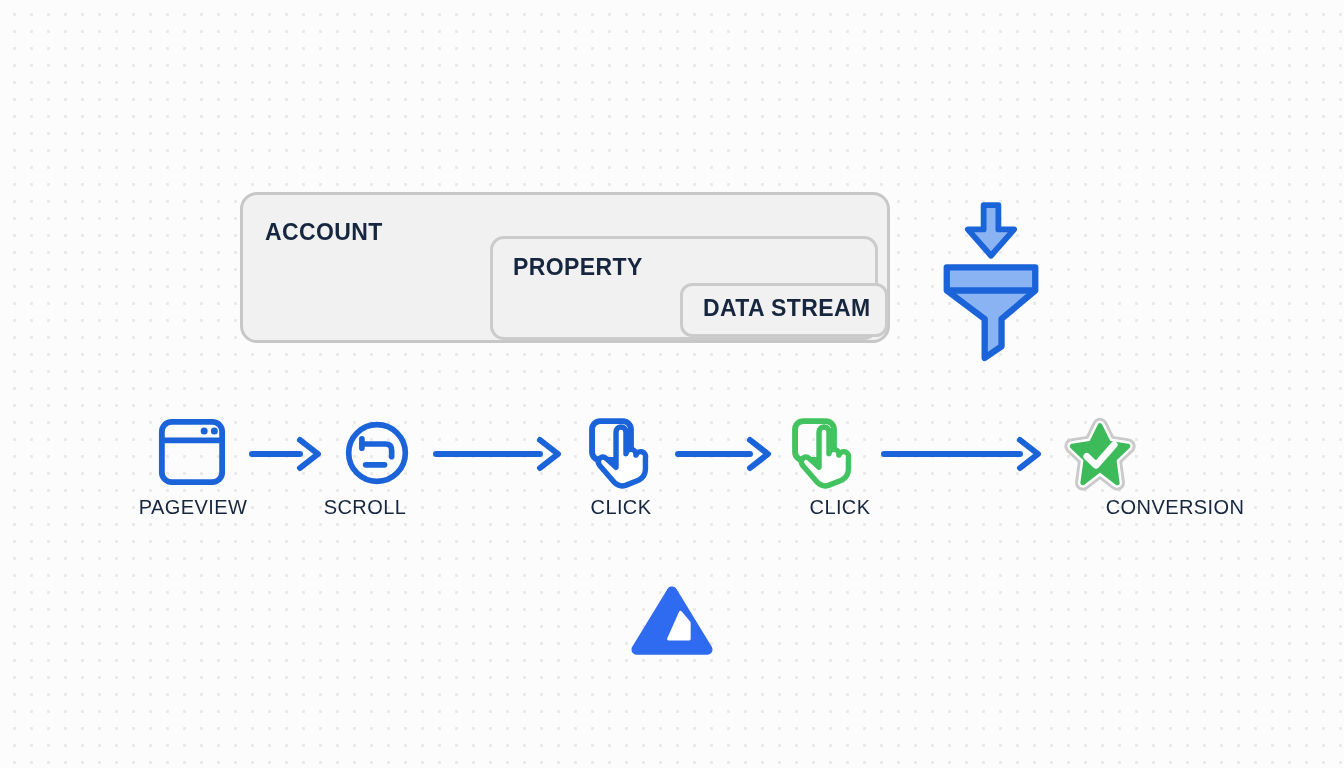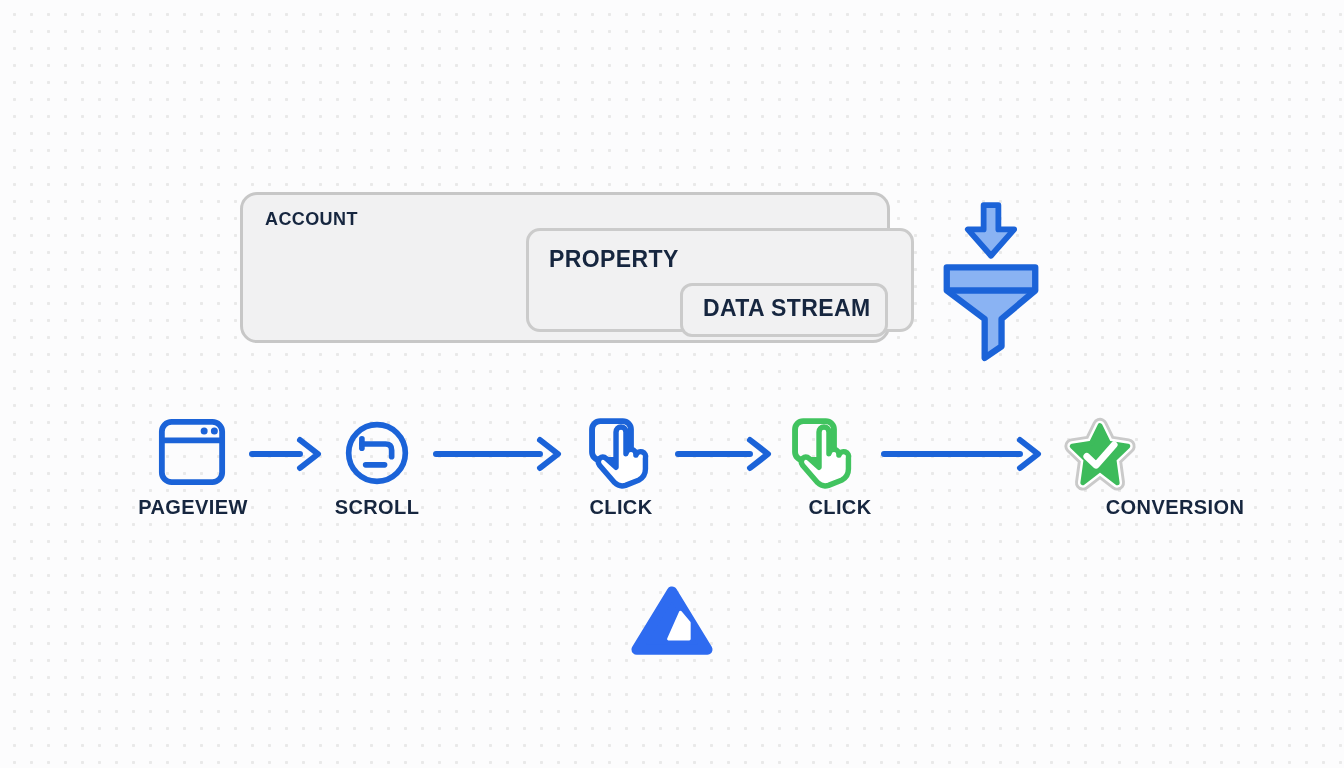--- a/index.html
+++ b/index.html
@@ -13,44 +13,44 @@
   }
   .canvas{position:relative;width:1344px;height:768px;}
 
   
   .box{
     position:absolute;box-sizing:border-box;
     background:var(--box-fill,#f1f1f2);
     border:3px solid var(--box-border,#c7c7c7);
   }
   .box-account{left:240px;top:192px;width:650px;height:151px;border-radius:17px;}
-  .box-property{left:490px;top:228px;width:388px;height:104px;border-radius:14px;border-color:#cbcbcb;margin-left:36px;}
+  .box-property{left:490px;top:236px;width:388px;height:104px;border-radius:14px;border-color:#cbcbcb;}
   .box-datastream{left:666px;top:283px;width:208px;height:54px;border-radius:12px;border-color:#cbcbcb;margin-left:14px;}
   .box-label{
     display:inline-block;font-weight:700;color:var(--text-navy,#16263f);
     letter-spacing:.4px;white-space:nowrap;
   }
-  .box-account .box-label{font-size:18px;padding:14px 0 0 22px;text-align:center;}
+  .box-account .box-label{font-size:23px;padding:24px 0 0 22px;text-align:center;}
   .box-property .box-label{font-size:23px;padding:15px 0 0 20px;}
   .box-datastream .box-label{font-size:23px;padding:9px 0 0 20px;}
 
   svg{position:absolute;overflow:visible;}
   .s-blue{stroke:var(--primary-blue,#1b63d8);}
   .f-blue{fill:var(--primary-blue,#1b63d8);}
   .f-funnel{fill:var(--funnel-fill,#8ab3f3);}
   .s-green{stroke:var(--click-green,#41c35f);}
   .s-stargreen{stroke:var(--star-green,#3dbb5b);}
   .f-stargreen{fill:var(--star-green,#3dbb5b);}
   .s-gray{stroke:var(--ring-gray,#cacaca);}
   .f-logo{fill:var(--logo-blue,#2e6bf0);}
   .s-logo{stroke:var(--logo-blue,#2e6bf0);}
 
   .flow-label{
     position:absolute;top:496px;transform:translateX(-50%);
-    font-size:20px;font-weight:700;color:var(--text-navy,#16263f);
+    font-size:20px;font-weight:400;color:var(--text-navy,#16263f);
     letter-spacing:.4px;white-space:nowrap;
   }
 </style>
 </head>
 <body>
 
 <div class="canvas">
 
   <div class="box box-account">
     <span class="box-label">ACCOUNT</span>
@@ -79,21 +79,21 @@
   <svg style="left:248px;top:432px;" width="76" height="44" viewBox="0 0 76 44">
     <path d="M4,22 H52 M52,8 L70,22 L52,36" fill="none" class="s-blue" stroke-width="6" stroke-linecap="round" stroke-linejoin="round"></path>
   </svg>
 
   <svg style="left:343px;top:419px;" width="68" height="68" viewBox="0 0 72 72">
     <circle cx="36" cy="36" r="30" fill="none" class="s-blue" stroke-width="6"></circle>
     <path d="M20,21 V31" fill="none" class="s-blue" stroke-width="6" stroke-linecap="round"></path>
     <path d="M20,26.5 H45 Q51.5,26.5 51.5,33 V40" fill="none" class="s-blue" stroke-width="6" stroke-linecap="round"></path>
     <path d="M24,48.5 H44" fill="none" class="s-blue" stroke-width="6" stroke-linecap="round"></path>
   </svg>
-  <div class="flow-label" style="left:377px;">SCROLL</div>
+  <div class="flow-label" style="left:365px;">SCROLL</div>
 
   <svg style="left:432px;top:432px;" width="132" height="44" viewBox="0 0 132 44">
     <path d="M4,22 H108 M108,8 L126,22 L108,36" fill="none" class="s-blue" stroke-width="6" stroke-linecap="round" stroke-linejoin="round"></path>
   </svg>
 
   <svg style="left:583px;top:413px;" width="76" height="76" viewBox="0 0 84 84">
     <rect x="10" y="9" width="43" height="43" rx="9" fill="none" class="s-blue" stroke-width="6.5"></rect>
     <path fill="#fff" class="s-blue" stroke-width="6" stroke-linejoin="round" stroke-linecap="round" d="M36.5,57 V21 A5.5,5.5 0 0 1 47.5,21 V45 A5.5,5.5 0 0 1 58.5,46.5 A5.5,5.5 0 0 1 69,50 V62 Q69,70 62,74 L47,80 Q40,82 35,77 L18.5,58 Q15,53.5 18.5,50 Q22,47 26,50.5 L36.5,60 Z"></path>
   </svg>
   <div class="flow-label" style="left:621px;">CLICK</div>

